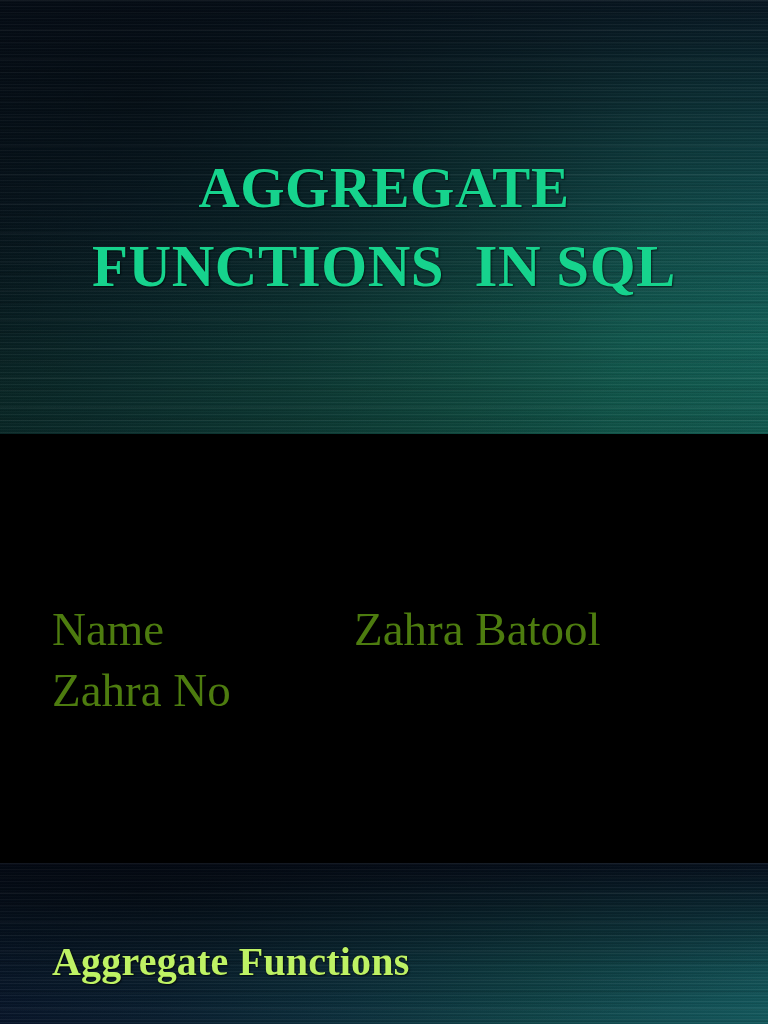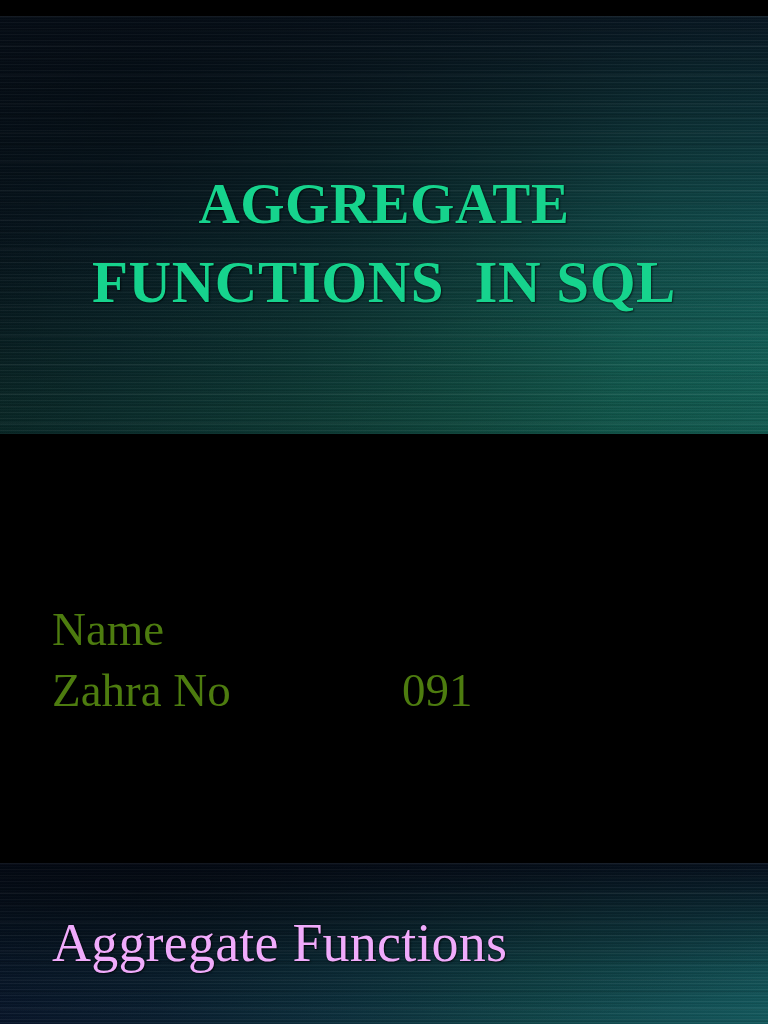--- a/index.html
+++ b/index.html
@@ -73,21 +73,21 @@
   }
   .panel .bg-vign {
     position: absolute;
     inset: 0;
     background: radial-gradient(140% 120% at 18% 18%, rgba(0,0,0,0.42) 0%, rgba(0,0,0,0.12) 45%, rgba(0,0,0,0) 78%);
     pointer-events: none;
   }
 
   
   #slide-title {
-    top: 16px;
+    top: 0;
     height: 540px;
   }
   #slide-title .bg-base {
     background:
       linear-gradient(to bottom, rgba(7,17,30,0.92) 0%, rgba(9,28,38,0.45) 34%, rgba(10,44,44,0.10) 62%, rgba(12,58,50,0.22) 88%, rgba(8,34,32,0.55) 100%),
       linear-gradient(100deg, #07131f 0%, #0a2430 20%, #0e3b3f 42%, #12544f 62%, #156a63 80%, #166f6c 100%);
   }
   #slide-title .bg-green {
     position: absolute;
     inset: 0;
@@ -154,23 +154,23 @@
   #slide-next .bg-base {
     background:
       linear-gradient(to bottom, rgba(5,12,26,0.95) 0%, rgba(7,22,34,0.62) 32%, rgba(8,36,42,0.20) 64%, rgba(10,48,48,0.00) 100%),
       linear-gradient(102deg, #08142a 0%, #0a2032 24%, #0d3340 48%, #10464a 70%, #135257 88%, #145a5e 100%);
   }
 
   .next-heading {
     position: absolute;
     left: 52px;
     bottom: 8px;
-    color: #f0abfc;
-    font-size: 54px;
-    font-weight: normal;
+    color: #bef264;
+    font-size: 40px;
+    font-weight: bold;
     line-height: 1.05;
     letter-spacing: 0.2px;
     text-shadow: 0 0 1px rgba(0,0,0,0.75), 1px 1px 2px rgba(0,0,0,0.6);
     white-space: pre;
   }
 </style>
 </head>
 <body>
 
 <div id="deck">
@@ -186,25 +186,25 @@
       <span class="title-line l1">AGGREGATE</span>
       <span class="title-line l2">FUNCTIONS  IN SQL</span>
     </h1>
   </section>
 
   <section id="slide-info">
     <div class="info-table">
 
       <div class="info-row">
         <span class="info-label">Name</span>
+        <span class="info-value">Zahra Batool</span>
       </div>
 
       <div class="info-row">
         <span class="info-label">Zahra No</span>
-        <span class="info-value indent">091</span>
       </div>
 
     </div>
   </section>
 
   <section class="panel" id="slide-next">
     <div class="bg-base"></div>
     <div class="bg-scan"></div>
     <div class="bg-scan2"></div>
     <div class="bg-vign"></div>

